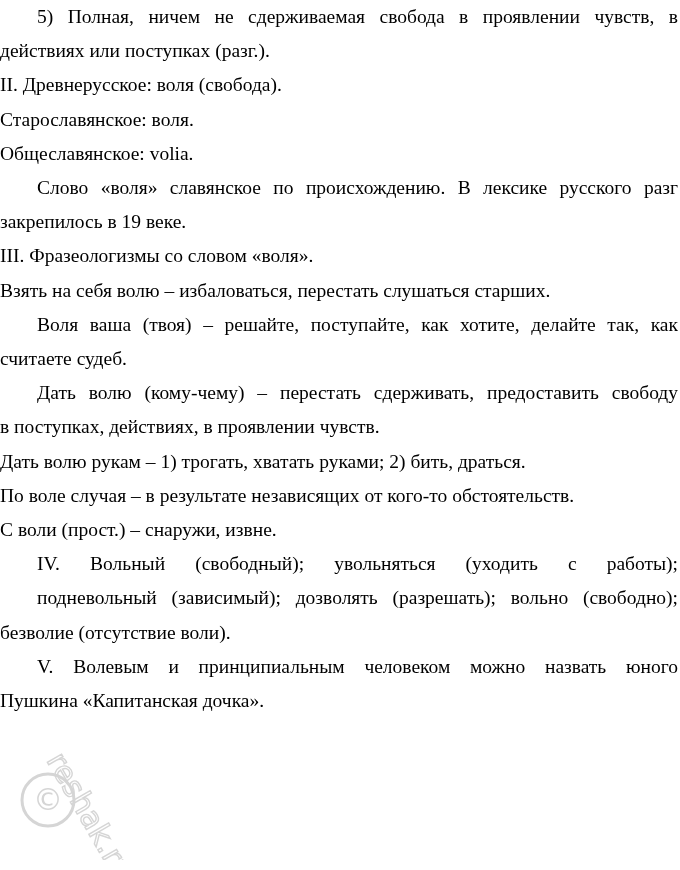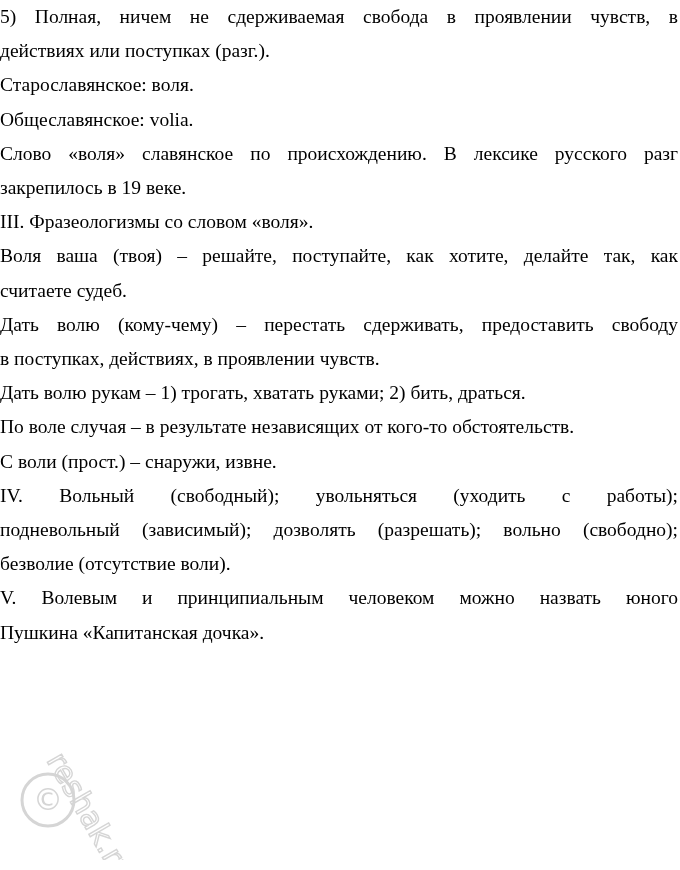--- a/index.html
+++ b/index.html
@@ -4,37 +4,39 @@
 <style>
   html, body { margin: 0; padding: 0; background: #ffffff; }
   body { width: 680px; height: 870px; overflow: hidden; position: relative; }
   .doc {
     position: absolute; left: 0; top: 0; width: 678px;
     font-family: "Liberation Serif", "DejaVu Serif", serif;
     font-size: 19.5px; color: #000; line-height: 34.2px;
     padding-top: 0px;
   }
   .line { display: block; white-space: nowrap; }
-  .just { text-align: justify; text-align-last: justify; white-space: normal; }
+  .just { text-align: justify; text-align-last: justify; white-space: normal; padding-left: 37px; }
   .watermark {
     position: absolute; left: 18px; top: 700px; width: 140px; height: 160px;
     pointer-events: none; opacity: 0.35;
   }
 </style>
 </head>
 <body>
 
 <div class="doc" id="doc">
     <div class="line just">5) Полная, ничем не сдерживаемая свобода в проявлении чувств, в</div>
     <div class="line">действиях или поступках (разг.).</div>
+    <div class="line">II. Древнерусское: воля (свобода).</div>
     <div class="line">Старославянское: воля.</div>
     <div class="line">Общеславянское: volia.</div>
     <div class="line just">Слово «воля» славянское по происхождению. В лексике русского разг</div>
     <div class="line">закрепилось в 19 веке.</div>
     <div class="line">III. Фразеологизмы со словом «воля».</div>
+    <div class="line">Взять на себя волю – избаловаться, перестать слушаться старших.</div>
     <div class="line just">Воля ваша (твоя) – решайте, поступайте, как хотите, делайте так, как</div>
     <div class="line">считаете судеб.</div>
     <div class="line just">Дать волю (кому-чему) – перестать сдерживать, предоставить свободу</div>
     <div class="line">в поступках, действиях, в проявлении чувств.</div>
     <div class="line">Дать волю рукам – 1) трогать, хватать руками; 2) бить, драться.</div>
     <div class="line">По воле случая – в результате независящих от кого-то обстоятельств.</div>
     <div class="line">С воли (прост.) – снаружи, извне.</div>
     <div class="line just">IV. Вольный (свободный); увольняться (уходить с работы);</div>
     <div class="line just">подневольный (зависимый); дозволять (разрешать); вольно (свободно);</div>
     <div class="line">безволие (отсутствие воли).</div>

